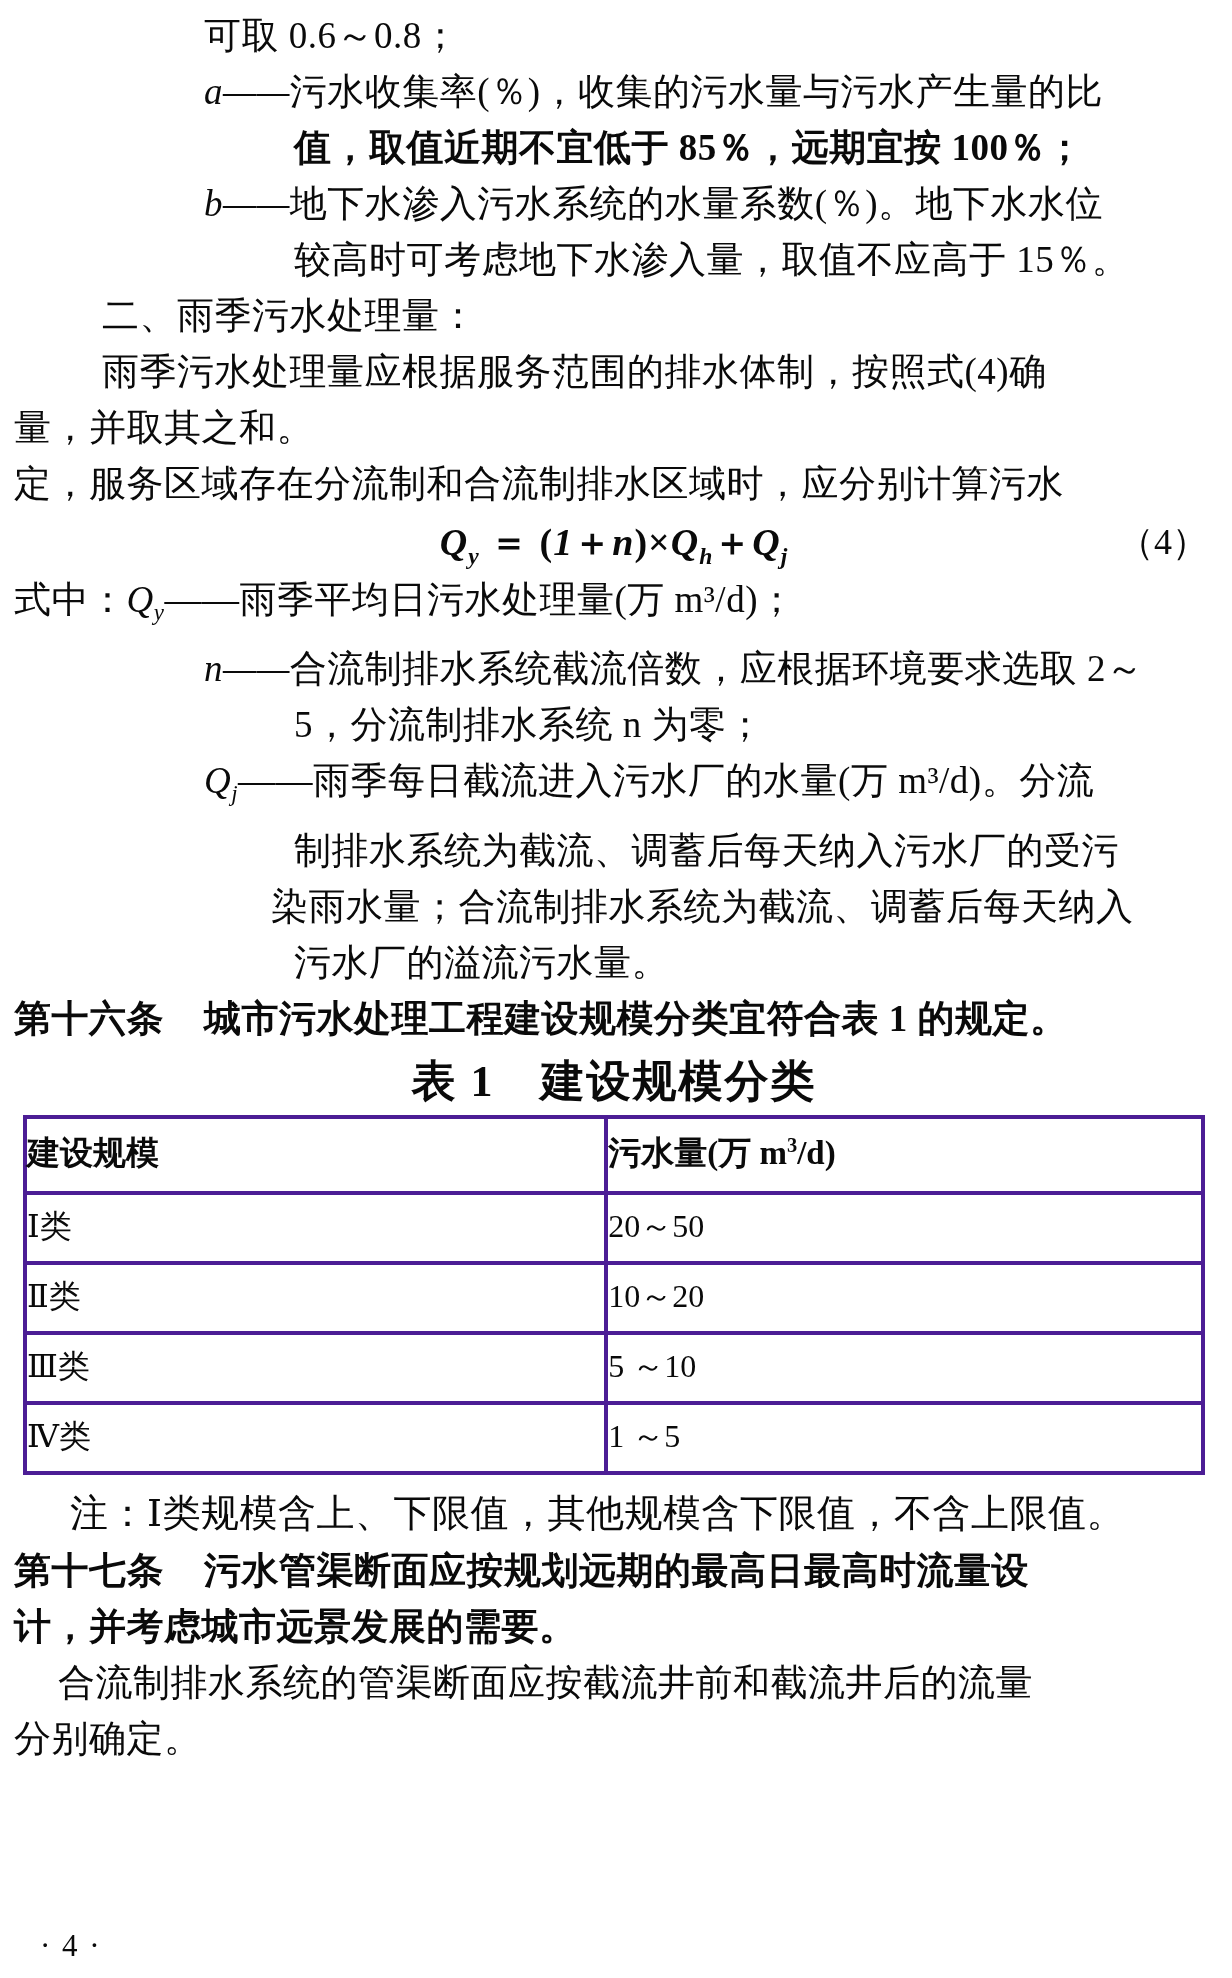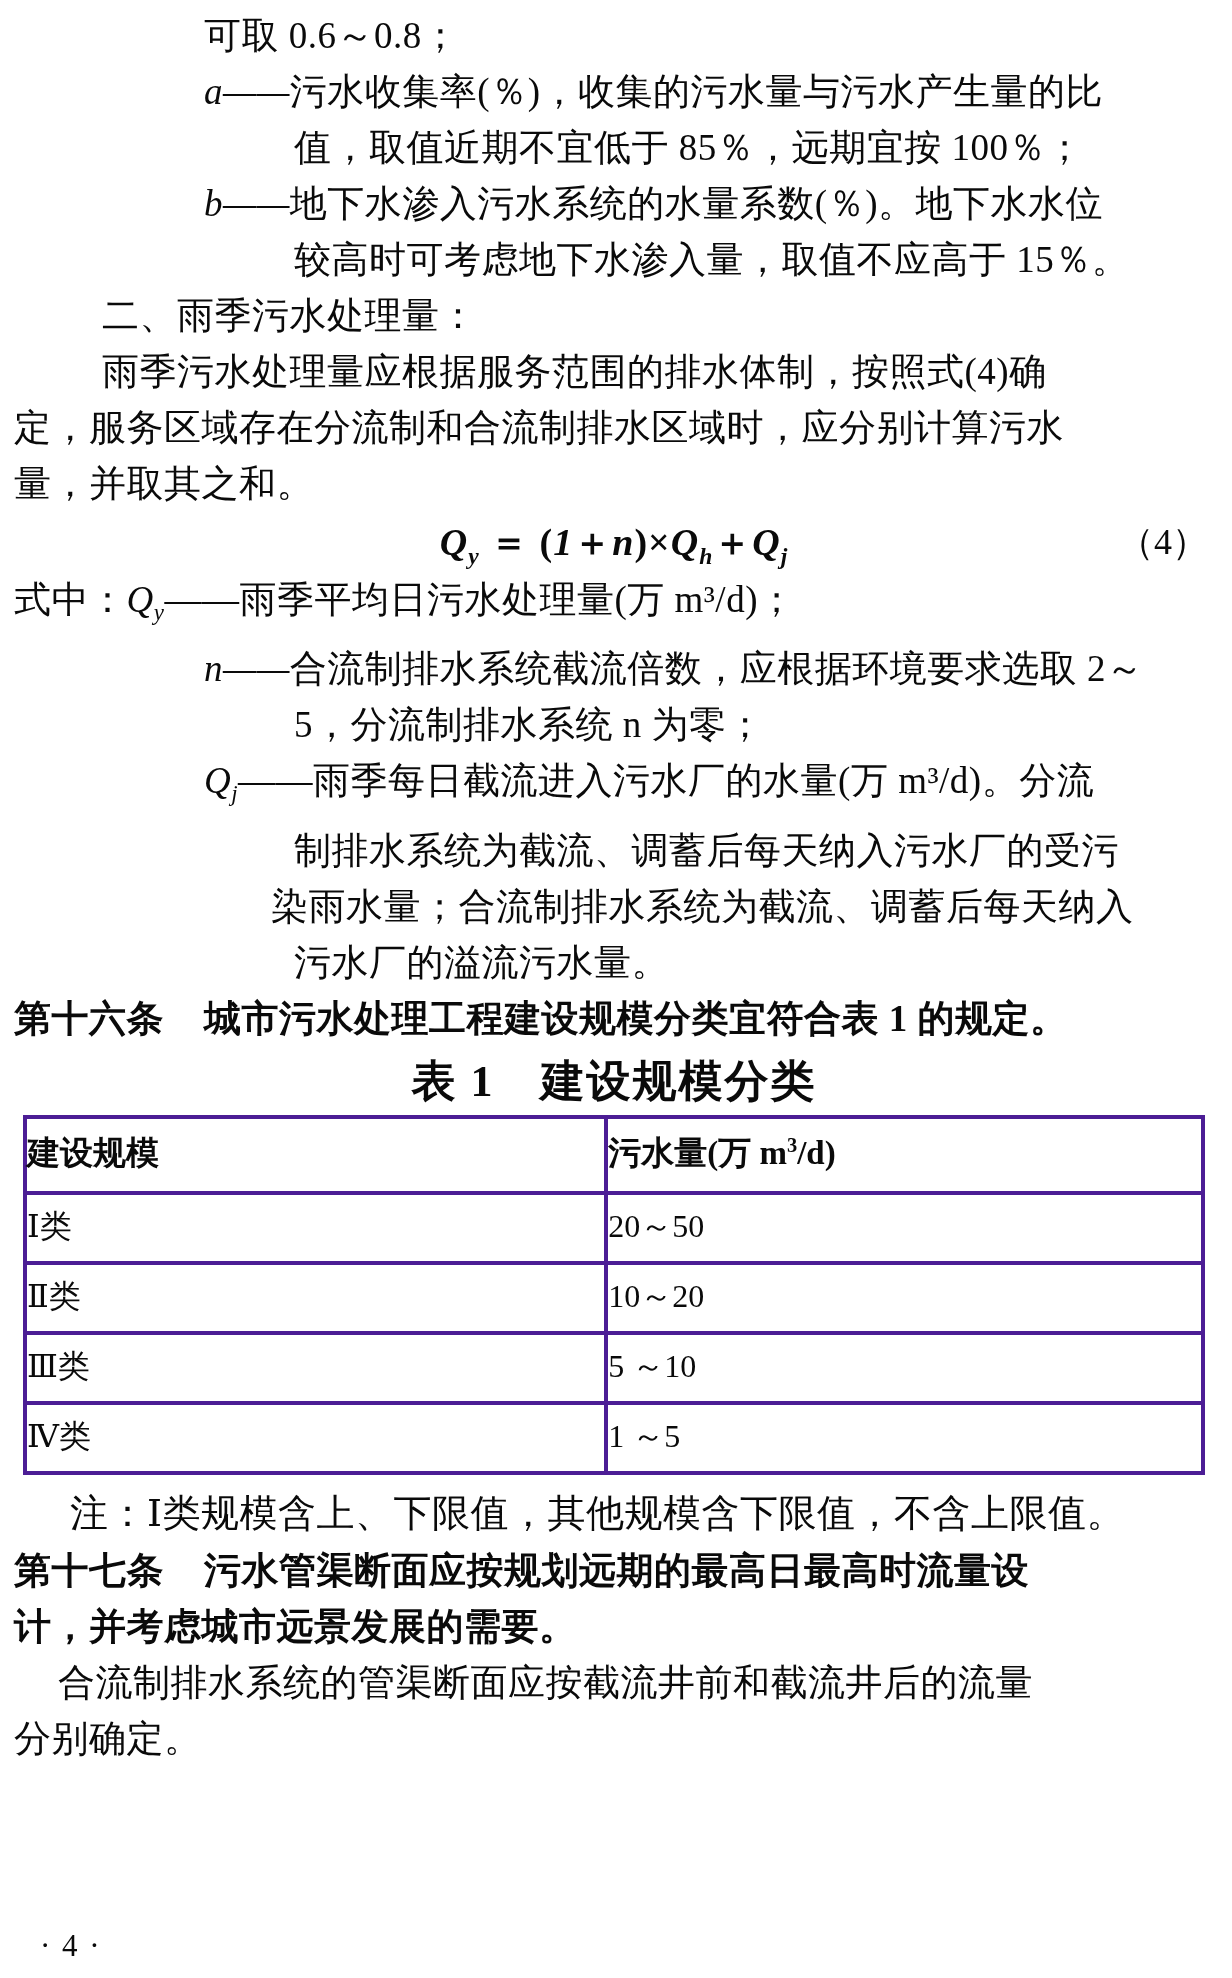--- a/index.html
+++ b/index.html
@@ -130,34 +130,34 @@
 </head>
 <body>
 
 <div class="page">
   <div class="content">
 
     <div class="line ind2">可取 0.6～0.8；</div>
 
     <div class="blk ind2">
       <span class="ital dash2">a</span><span>污水收集率(％)，收集的污水量与污水产生量的比</span><br>
-      <span style="margin-left:90px;">值，取值近期不宜低于 85％，远期宜按 100％；</span>
+      <span style="margin-left:90px;font-weight:bold;">值，取值近期不宜低于 85％，远期宜按 100％；</span>
     </div>
 
     <div class="blk ind2">
       <span class="ital dash2">b</span><span>地下水渗入污水系统的水量系数(％)。地下水水位</span><br>
       <span style="margin-left:90px;text-align:right;">较高时可考虑地下水渗入量，取值不应高于 15％。</span>
     </div>
 
     <div class="line" style="margin-left:88px;">二、雨季污水处理量：</div>
 
     <div class="blk">
       <div style="margin-left:88px;">雨季污水处理量应根据服务范围的排水体制，按照式(4)确</div>
+      <div>量，并取其之和。</div>
       <div>定，服务区域存在分流制和合流制排水区域时，应分别计算污水</div>
-      <div>量，并取其之和。</div>
     </div>
 
     <div class="formula-row">
       <div class="formula">
         <span class="ital">Q</span><sub class="sb ital">y</sub>
         <span class="op">＝</span>
         <span class="op">(</span>1<span class="op">＋</span><span class="ital">n</span><span class="op">)</span><span class="op">×</span><span class="ital">Q</span><sub class="sb ital">h</sub><span class="op">＋</span><span class="ital">Q</span><sub class="sb ital">j</sub>
       </div>
       <span class="formula-num">（4）</span>
     </div>

